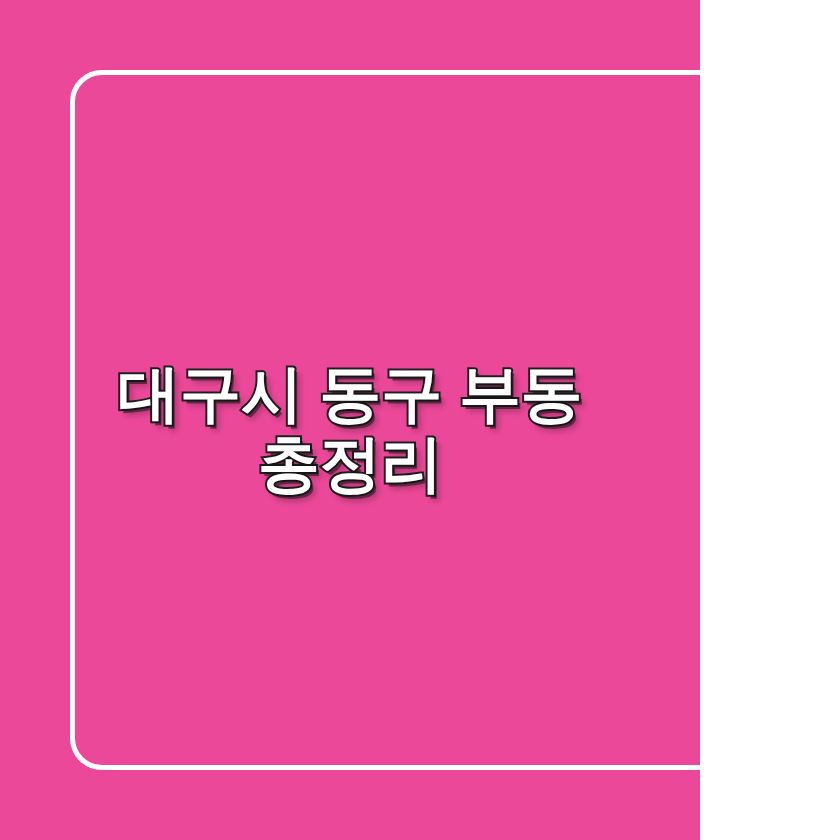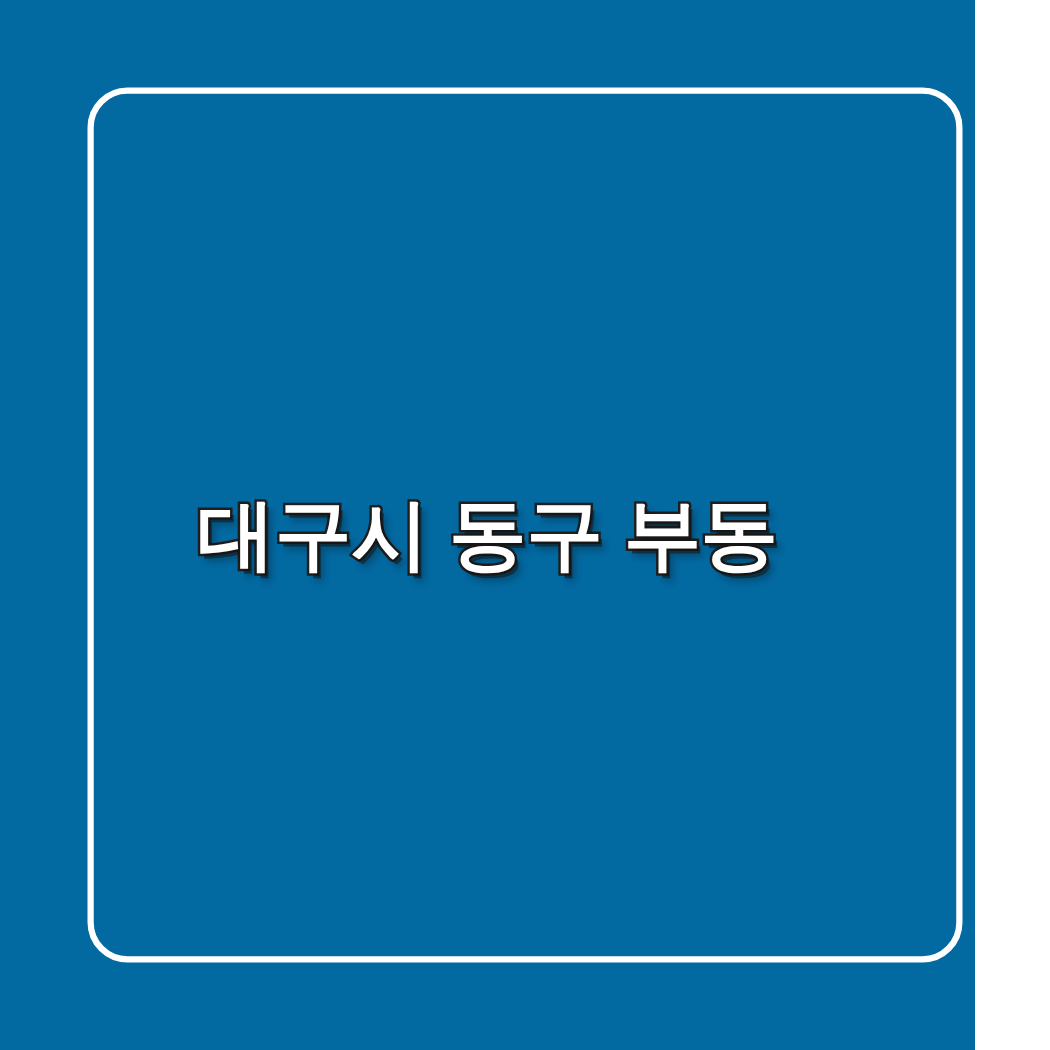--- a/index.html
+++ b/index.html
@@ -9,23 +9,23 @@
   }
   body {
     width: 840px;
     height: 840px;
     overflow: hidden;
     font-family: "Liberation Sans", "DejaVu Sans", sans-serif;
   }
 
   #card {
     position: relative;
-    width: 780px;
+    width: 700px;
     height: 840px;
-    background: #0369a1;
+    background: #ec4899;
     box-sizing: border-box;
   }
 
   
   #frame {
     position: absolute;
     left: 70px;
     top: 70px;
     width: 700px;
     height: 700px;
@@ -73,15 +73,16 @@
 </style>
 </head>
 <body>
 
 <div id="card">
 
   <div id="frame"></div>
 
   <div id="headline">
     <span class="line">대구시 동구 부동</span>
+    <span class="line">총정리</span>
   </div>
 
 </div>
 
 </body></html>

